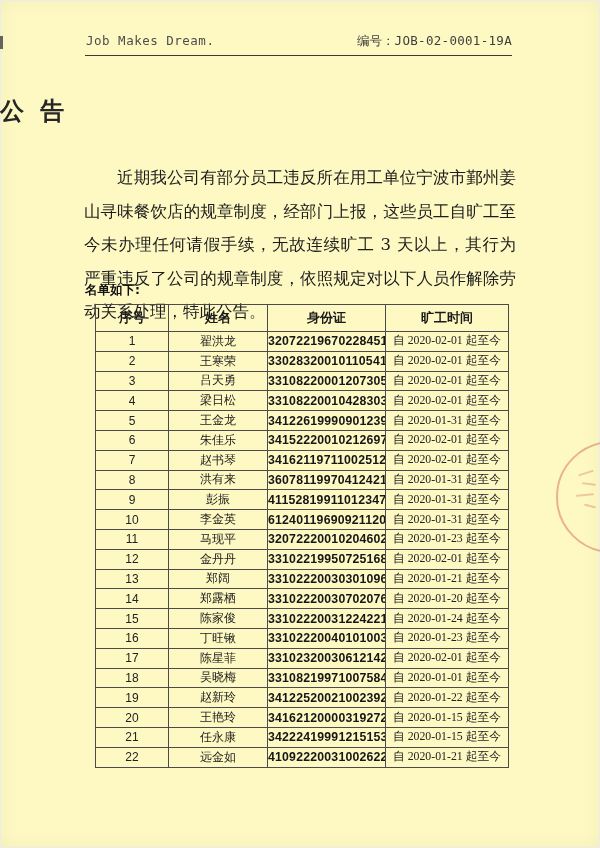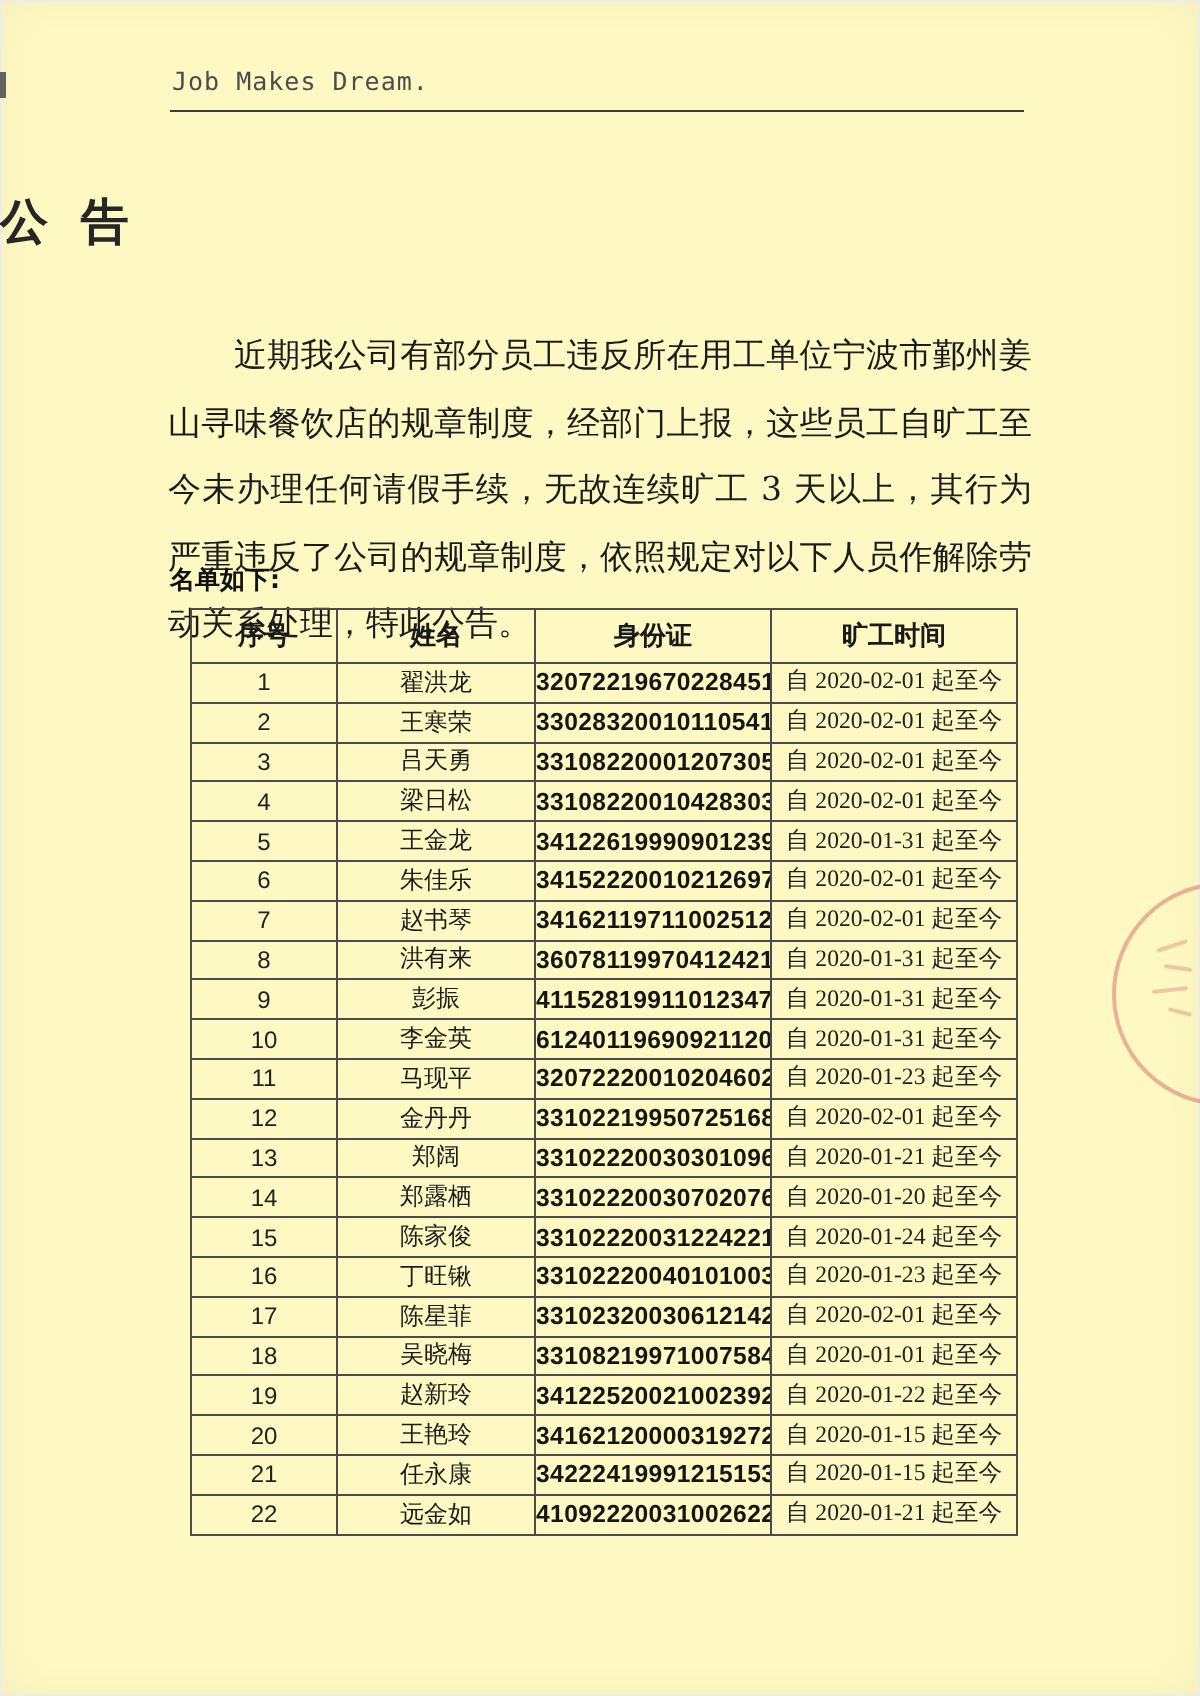--- a/index.html
+++ b/index.html
@@ -108,20 +108,21 @@
 </style>
 </head>
 <body>
 
 <div class="page">
 
   <div class="edge-dash"></div>
 
   <div class="header">
     <span class="slogan">Job Makes Dream.</span>
+    <span class="doc-number"><span>编号：</span><span class="num">JOB-02-0001-19A</span></span>
   </div>
   <div class="header-rule"></div>
 
   <div class="title">公 告</div>
 
   <div class="paragraph">近期我公司有部分员工违反所在用工单位宁波市鄞州姜山寻味餐饮店的规章制度，经部门上报，这些员工自旷工至今未办理任何请假手续，无故连续旷工 3 天以上，其行为严重违反了公司的规章制度，依照规定对以下人员作解除劳动关系处理，特此公告。</div>
 
   <div class="list-label">名单如下:</div>
 
   <table class="roster">

